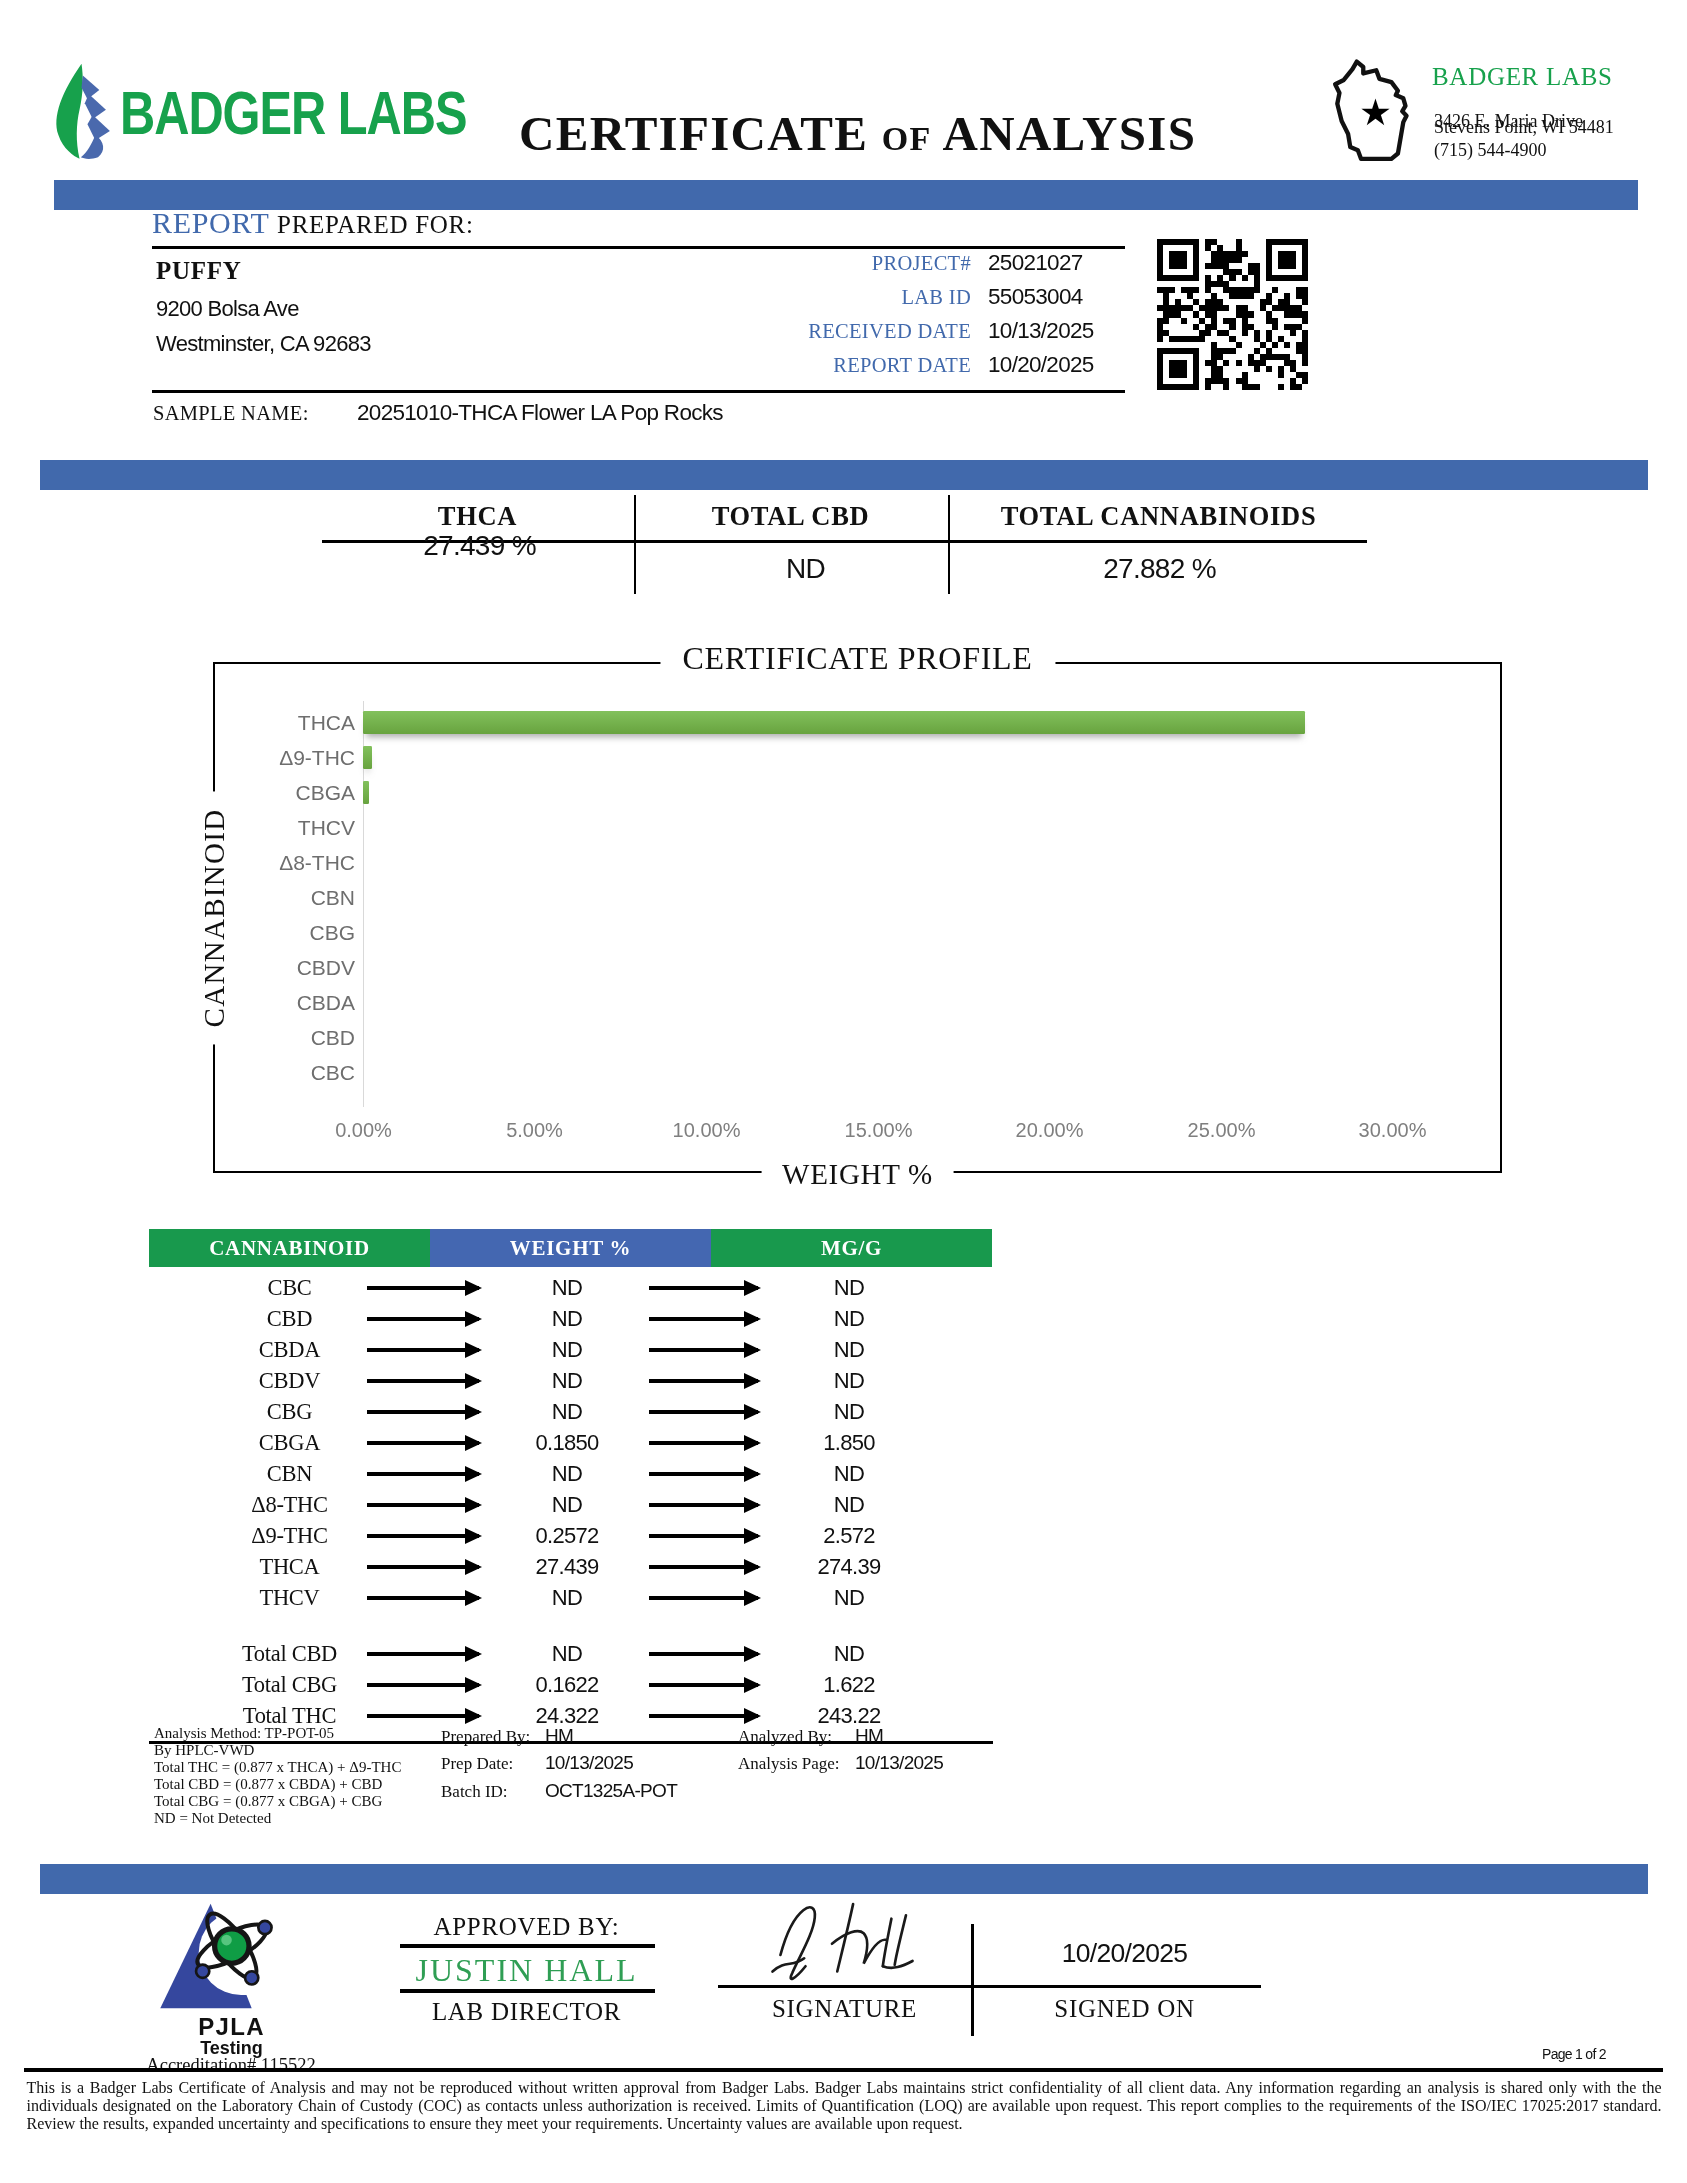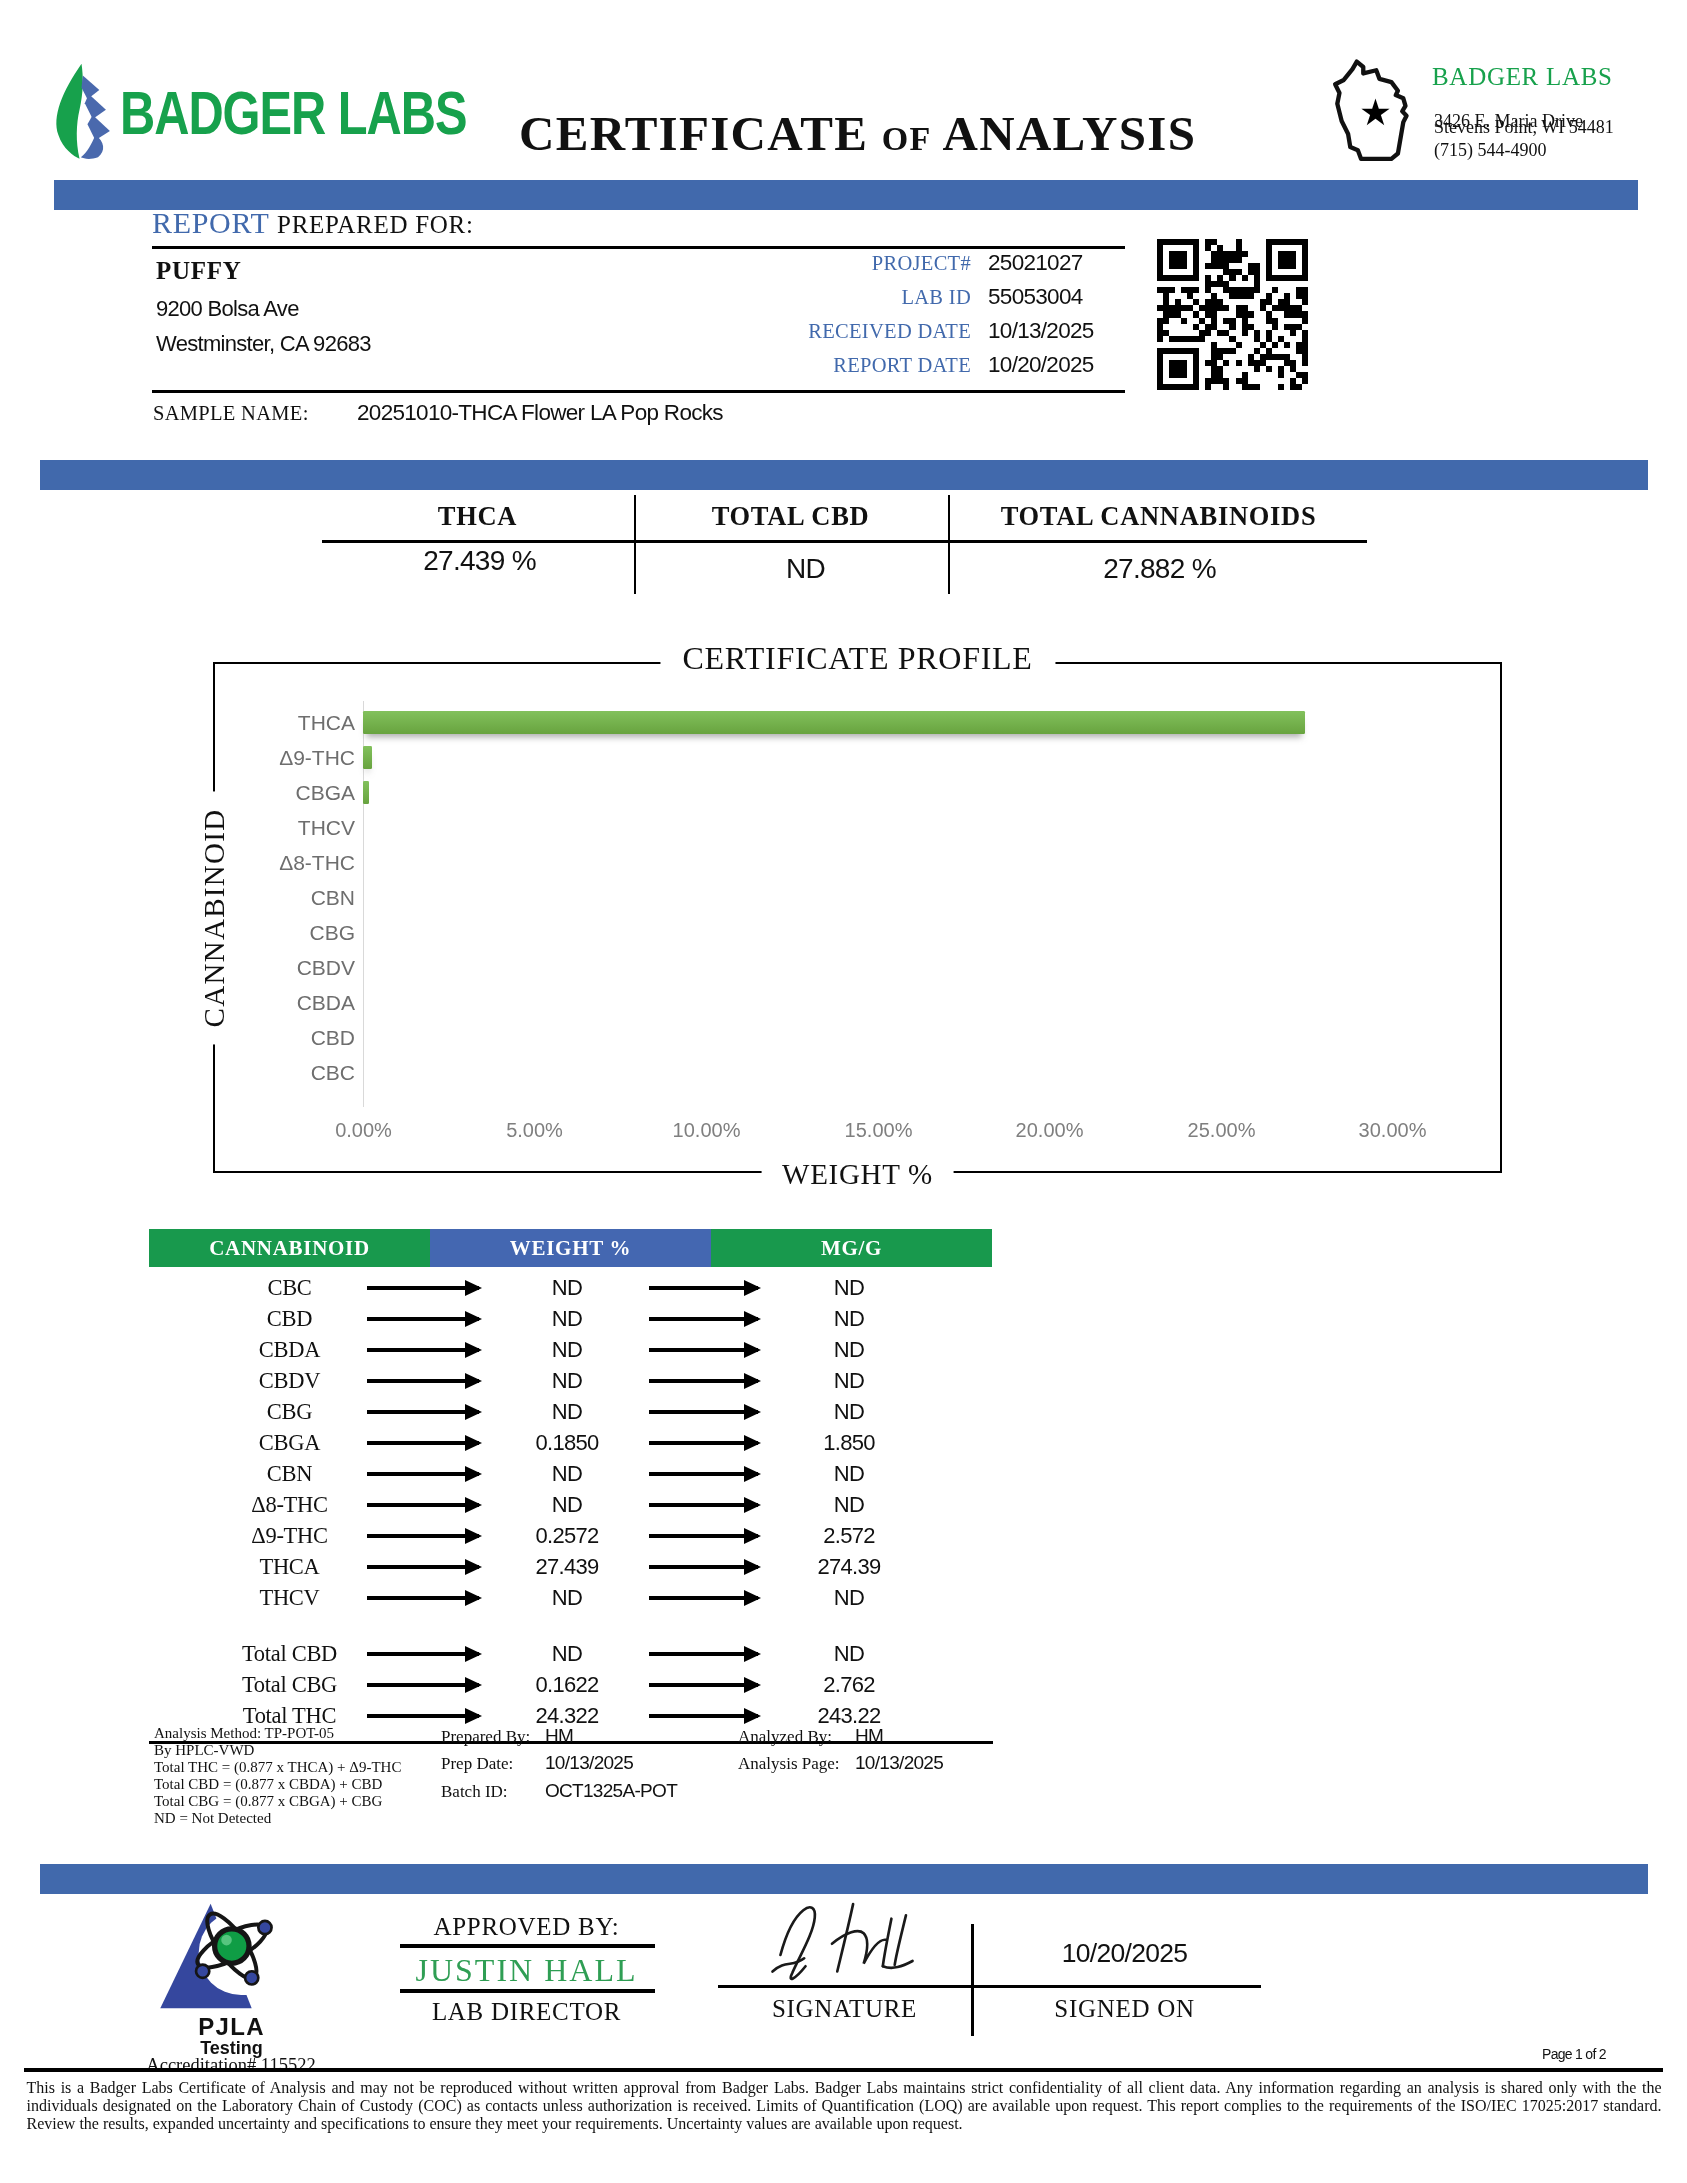--- a/index.html
+++ b/index.html
@@ -458,21 +458,21 @@
   <div class="abs sample-value" style="left:357px;top:400px;">20251010-THCA Flower LA Pop Rocks</div>
 
   <div class="band" style="top:460px;"></div>
 
   <div class="abs sum-h" style="left:345px;top:501px;width:265px;">THCA</div>
   <div class="abs sum-h" style="left:658px;top:501px;width:265px;">TOTAL CBD</div>
   <div class="abs sum-h" style="left:960px;top:501px;width:397px;">TOTAL CANNABINOIDS</div>
   <div class="rule" style="left:322px;top:540px;width:1045px;height:3.3px;"></div>
   <div class="rule" style="left:634px;top:495px;width:2px;height:99px;"></div>
   <div class="rule" style="left:948px;top:495px;width:2px;height:99px;"></div>
-  <div class="abs sum-v" style="left:347px;top:545px;width:265px;">27.439 %</div>
+  <div class="abs sum-v" style="left:347px;top:530px;width:265px;">27.439 %</div>
   <div class="abs sum-v" style="left:673px;top:553px;width:265px;">ND</div>
   <div class="abs sum-v" style="left:961px;top:553px;width:397px;">27.882 %</div>
 
   <div class="chart-frame">
     <span class="chart-title">CERTIFICATE PROFILE</span>
     <span class="chart-ylab">CANNABINOID</span>
     <span class="chart-xlab">WEIGHT %</span>
     <div class="chart-axis"></div>
     <div class="chart-rows" id="chart-rows">
         <div class="chart-row">
@@ -627,21 +627,21 @@
           <div class="arrow" style="left: 218px; width: 112px;"></div>
           <div class="tbl-val" style="left: 347px;">ND</div>
           <div class="arrow" style="left: 500px; width: 109px;"></div>
           <div class="tbl-val" style="left: 629px;">ND</div>
         </div>
         <div class="tbl-row">
           <div class="tbl-name">Total CBG</div>
           <div class="arrow" style="left: 218px; width: 112px;"></div>
           <div class="tbl-val" style="left: 347px;">0.1622</div>
           <div class="arrow" style="left: 500px; width: 109px;"></div>
-          <div class="tbl-val" style="left: 629px;">2.762</div>
+          <div class="tbl-val" style="left: 629px;">1.622</div>
         </div>
         <div class="tbl-row">
           <div class="tbl-name">Total THC</div>
           <div class="arrow" style="left: 218px; width: 112px;"></div>
           <div class="tbl-val" style="left: 347px;">24.322</div>
           <div class="arrow" style="left: 500px; width: 109px;"></div>
           <div class="tbl-val" style="left: 629px;">243.22</div>
         </div>
       </div>
     <div style="height:3.3px;background:#000;margin-top:9.3px;"></div>

